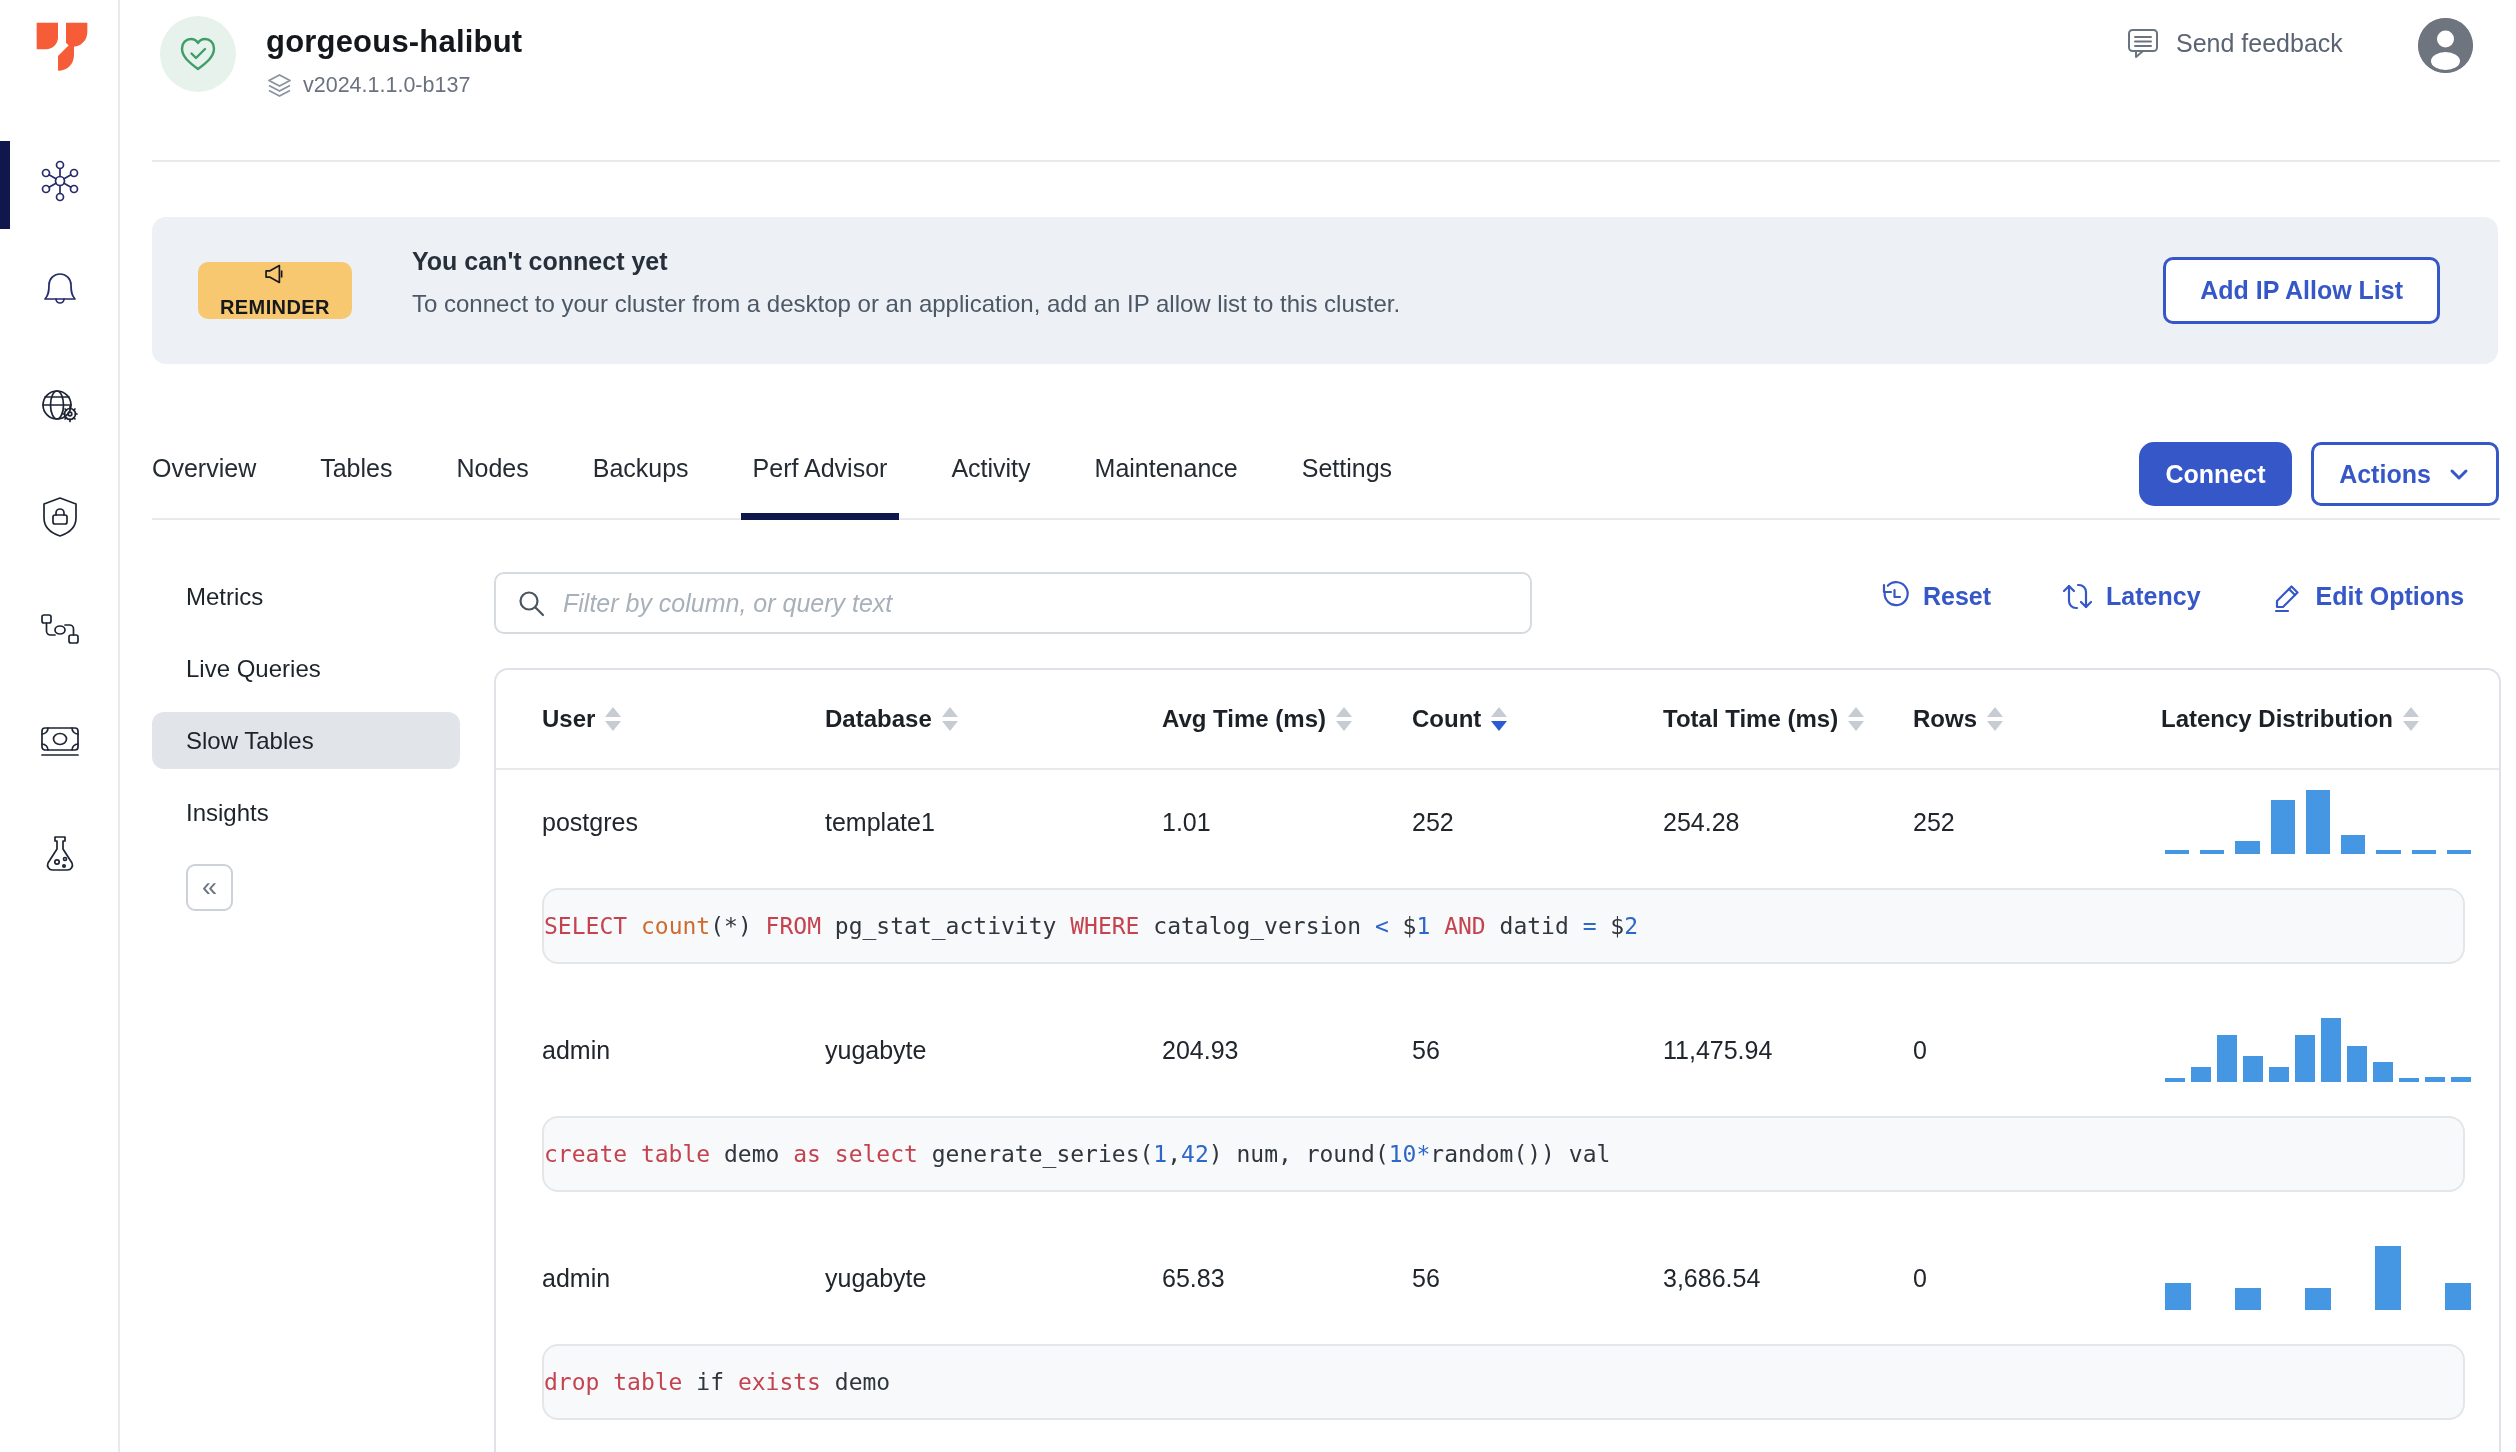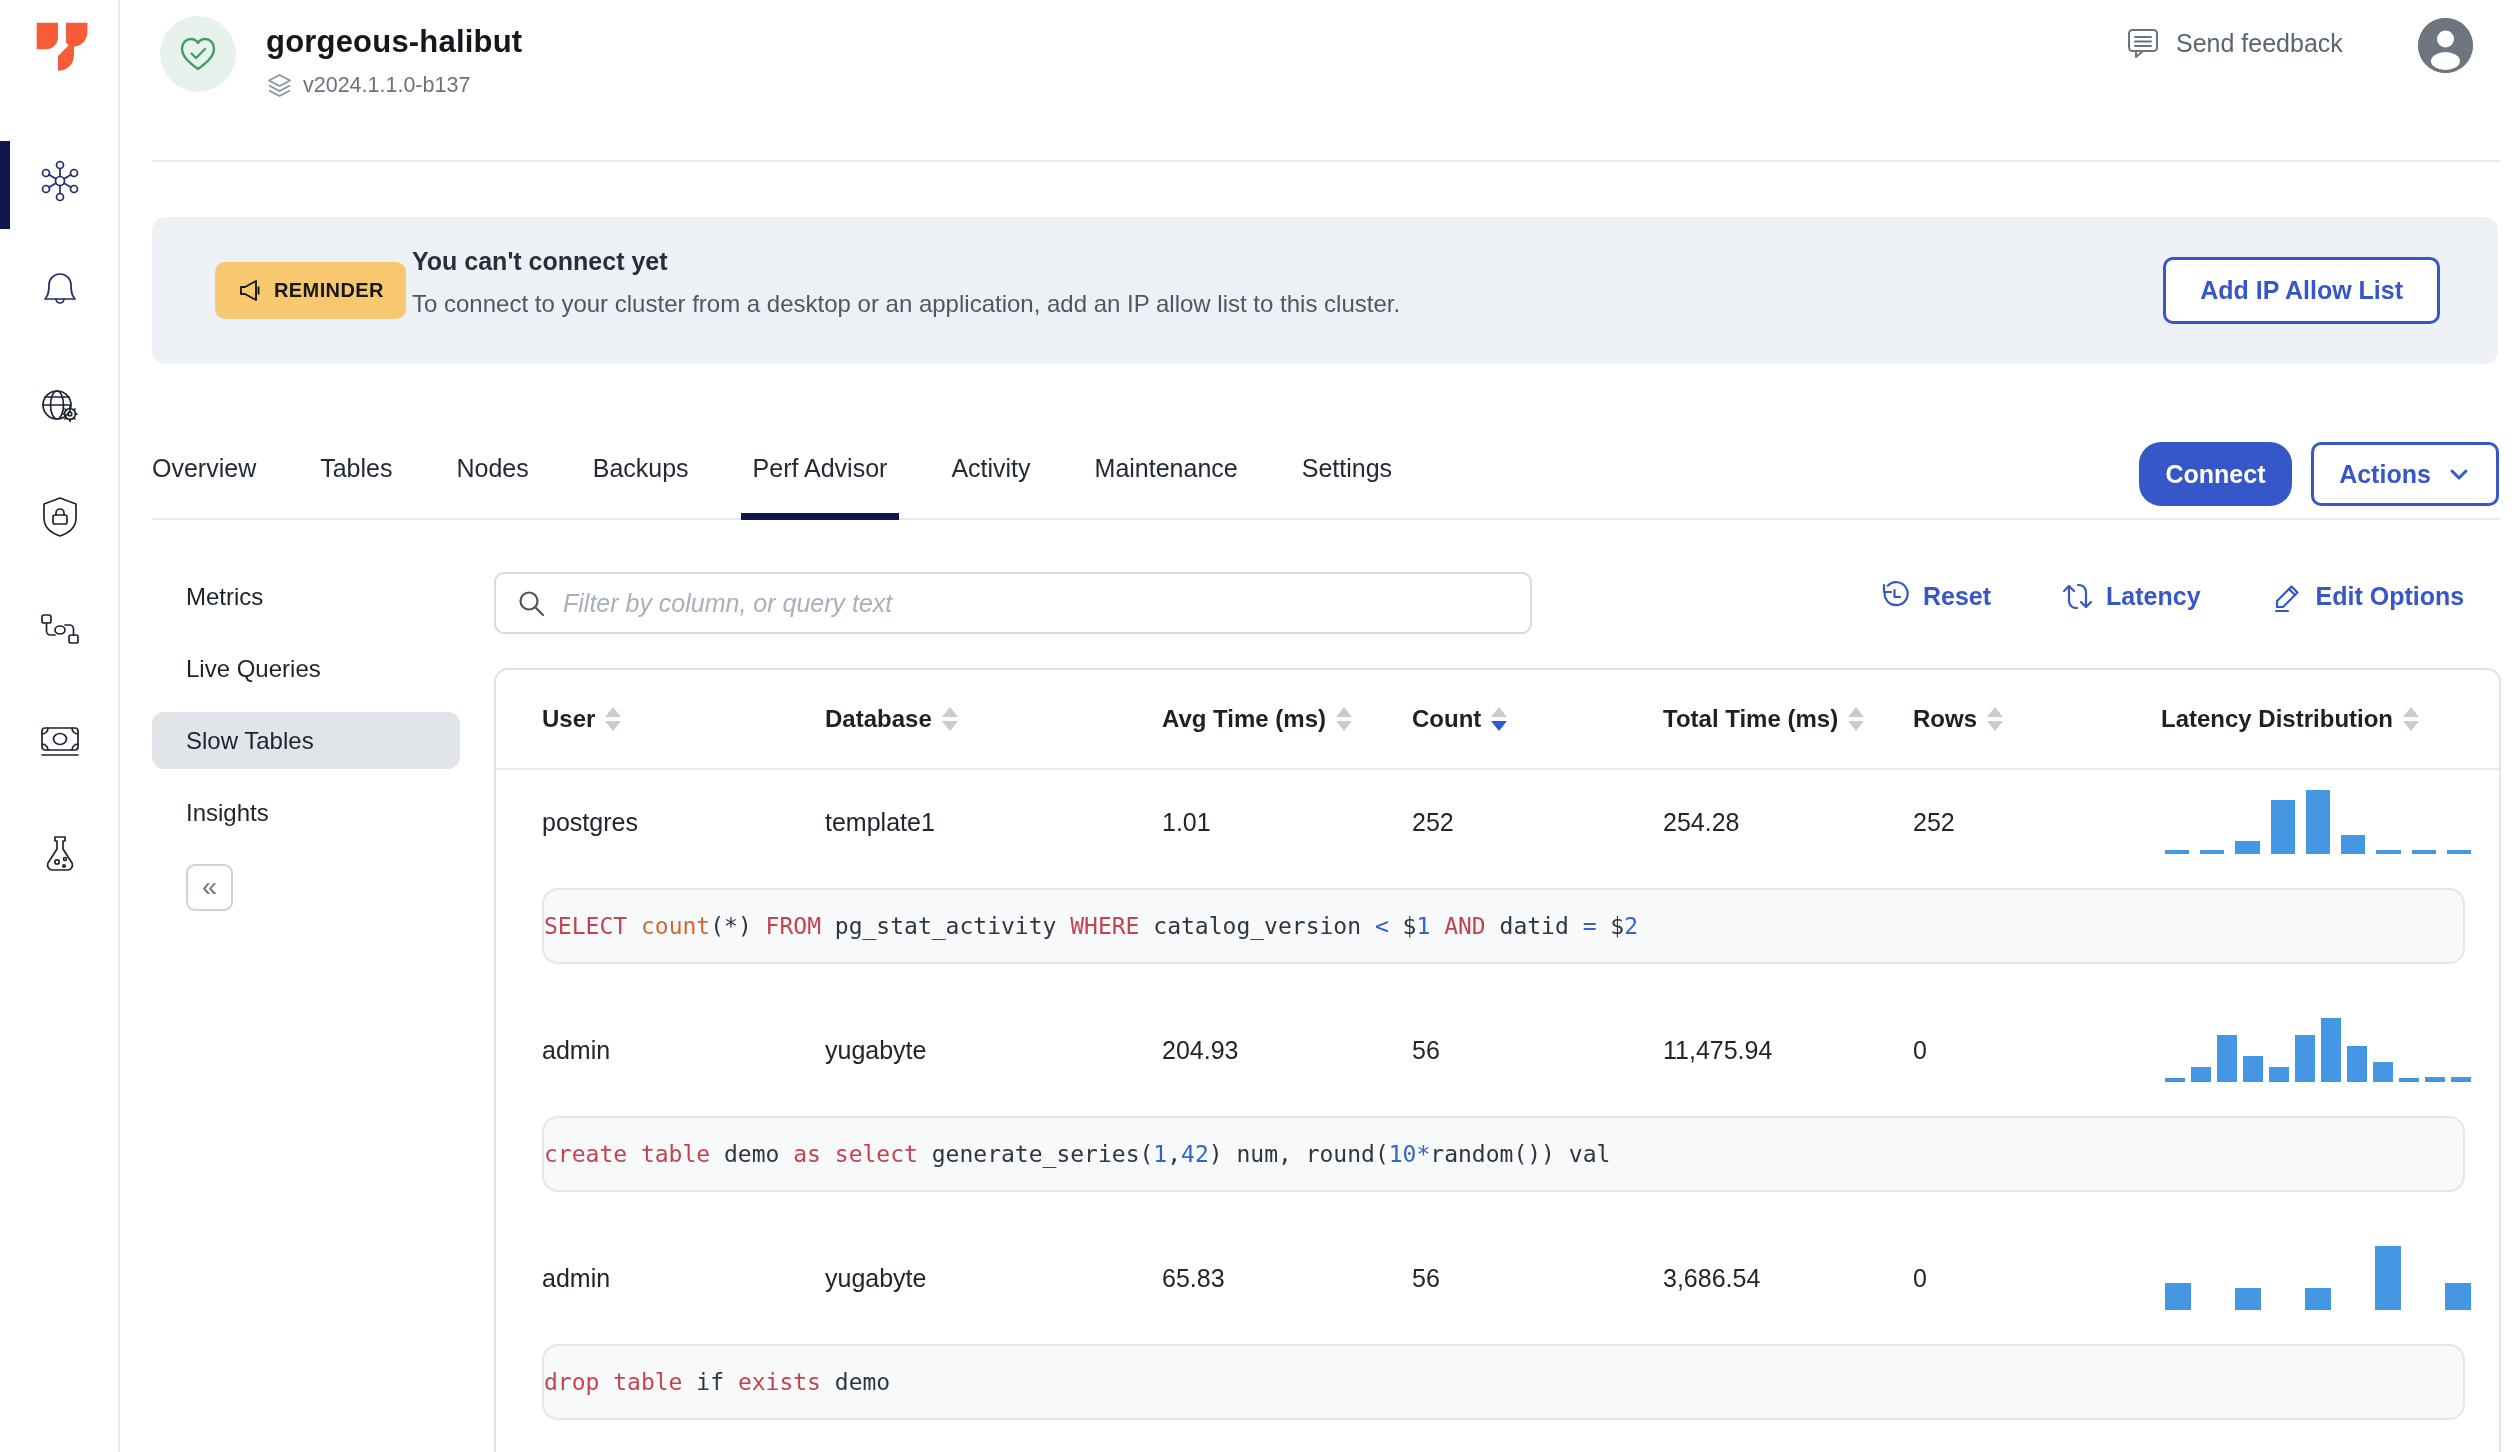--- a/index.html
+++ b/index.html
@@ -29,32 +29,32 @@
   .version-row{position:absolute; left:266px; top:72px; display:flex; align-items:center; gap:10px; color:#6a7280; font-size:21.5px;}
   .version-row svg{width:27px; height:27px; stroke:#8a93a0; fill:none; stroke-width:1.8; stroke-linejoin:round;}
   .feedback{position:absolute; left:2124px; top:24px; display:flex; align-items:center; gap:14px; font-size:25px; color:#5a6472; cursor:pointer;}
   .feedback svg{width:38px; height:38px; stroke:#6a7480; fill:none; stroke-width:2; stroke-linecap:round; stroke-linejoin:round;}
   .avatar{position:absolute; left:2418px; top:18px; width:55px; height:55px; border-radius:50%; background:#6e757e; cursor:pointer; overflow:hidden;}
   .avatar svg{width:55px; height:55px;}
   .header-divider{position:absolute; left:152px; top:160px; width:2348px; height:2px; background:var(--border);}
 
   
   .banner{position:absolute; left:152px; top:217px; width:2346px; height:147px; background:var(--banner-bg); border-radius:14px;}
-  .reminder-badge{position:absolute; left:63px; top:45px; height:57px; padding:0 22px; background:var(--badge-bg); border-radius:10px; display:flex; align-items:center; gap:10px; font-size:20px; font-weight:700; color:#16181b; letter-spacing:.4px;}
+  .reminder-badge{position:absolute; left:46px; top:45px; height:57px; padding:0 22px; background:var(--badge-bg); border-radius:10px; display:flex; align-items:center; gap:10px; font-size:20px; font-weight:700; color:#16181b; letter-spacing:.4px;flex-direction:column;}
   .reminder-badge svg{width:27px; height:27px; stroke:#16181b; fill:none; stroke-width:1.9; stroke-linejoin:round;}
   .banner-title{position:absolute; left:260px; top:30px; font-size:25px; font-weight:700; color:#272f3b;}
   .banner-msg{position:absolute; left:260px; top:73px; font-size:24px; color:#4d5866;}
   .banner-btn{position:absolute; right:58px; top:40px; height:67px; padding:0 34px; background:#fff; border:3px solid var(--primary-blue); border-radius:10px; color:var(--primary-blue); font-size:25px; font-weight:700; display:flex; align-items:center; cursor:pointer;}
 
   
   .tabs{position:absolute; left:152px; top:438px; width:2348px; height:82px; display:flex; gap:64px; border-bottom:2px solid var(--border);}
   .tab{font-size:25px; color:#252b33; padding-top:16px; position:relative; cursor:pointer; white-space:nowrap;}
   .tab.active{font-weight:500;}
   .tab.active::after{content:""; position:absolute; left:-12px; right:-12px; bottom:-2px; height:7px; background:var(--navy);}
-  .connect-btn{position:absolute; left:2139px; top:442px; width:153px; height:64px; background:var(--primary-blue); border:none; border-radius:22px; color:#fff; font-size:25px; font-weight:700; cursor:pointer; font-family:inherit;}
+  .connect-btn{position:absolute; left:2139px; top:442px; width:153px; height:64px; background:var(--primary-blue); border:none; border-radius:15px; color:#fff; font-size:25px; font-weight:700; cursor:pointer; font-family:inherit;}
   .actions-btn{position:absolute; left:2311px; top:442px; width:188px; height:64px; background:#fff; border:3px solid var(--primary-blue); border-radius:10px; color:var(--primary-blue); font-size:25px; font-weight:700; cursor:pointer; display:flex; align-items:center; justify-content:center; gap:16px; font-family:inherit;}
   .actions-btn svg{width:24px; height:24px; stroke:var(--primary-blue); fill:none; stroke-width:3; stroke-linecap:round; stroke-linejoin:round;}
 
   
   .subnav{position:absolute; left:152px; top:568px; width:308px; display:flex; flex-direction:column; gap:15px;}
   .subnav-item{height:57px; line-height:57px; padding-left:34px; font-size:24px; color:#1d232b; border-radius:12px; cursor:pointer;}
   .subnav-item.active{background:#e1e4e8;}
   .collapse-btn{position:absolute; left:186px; top:864px; width:47px; height:47px; border:2px solid #cdd2d8; border-radius:9px; background:#fff; color:#6b7380; font-size:27px; line-height:41px; text-align:center; cursor:pointer;}
 
   

